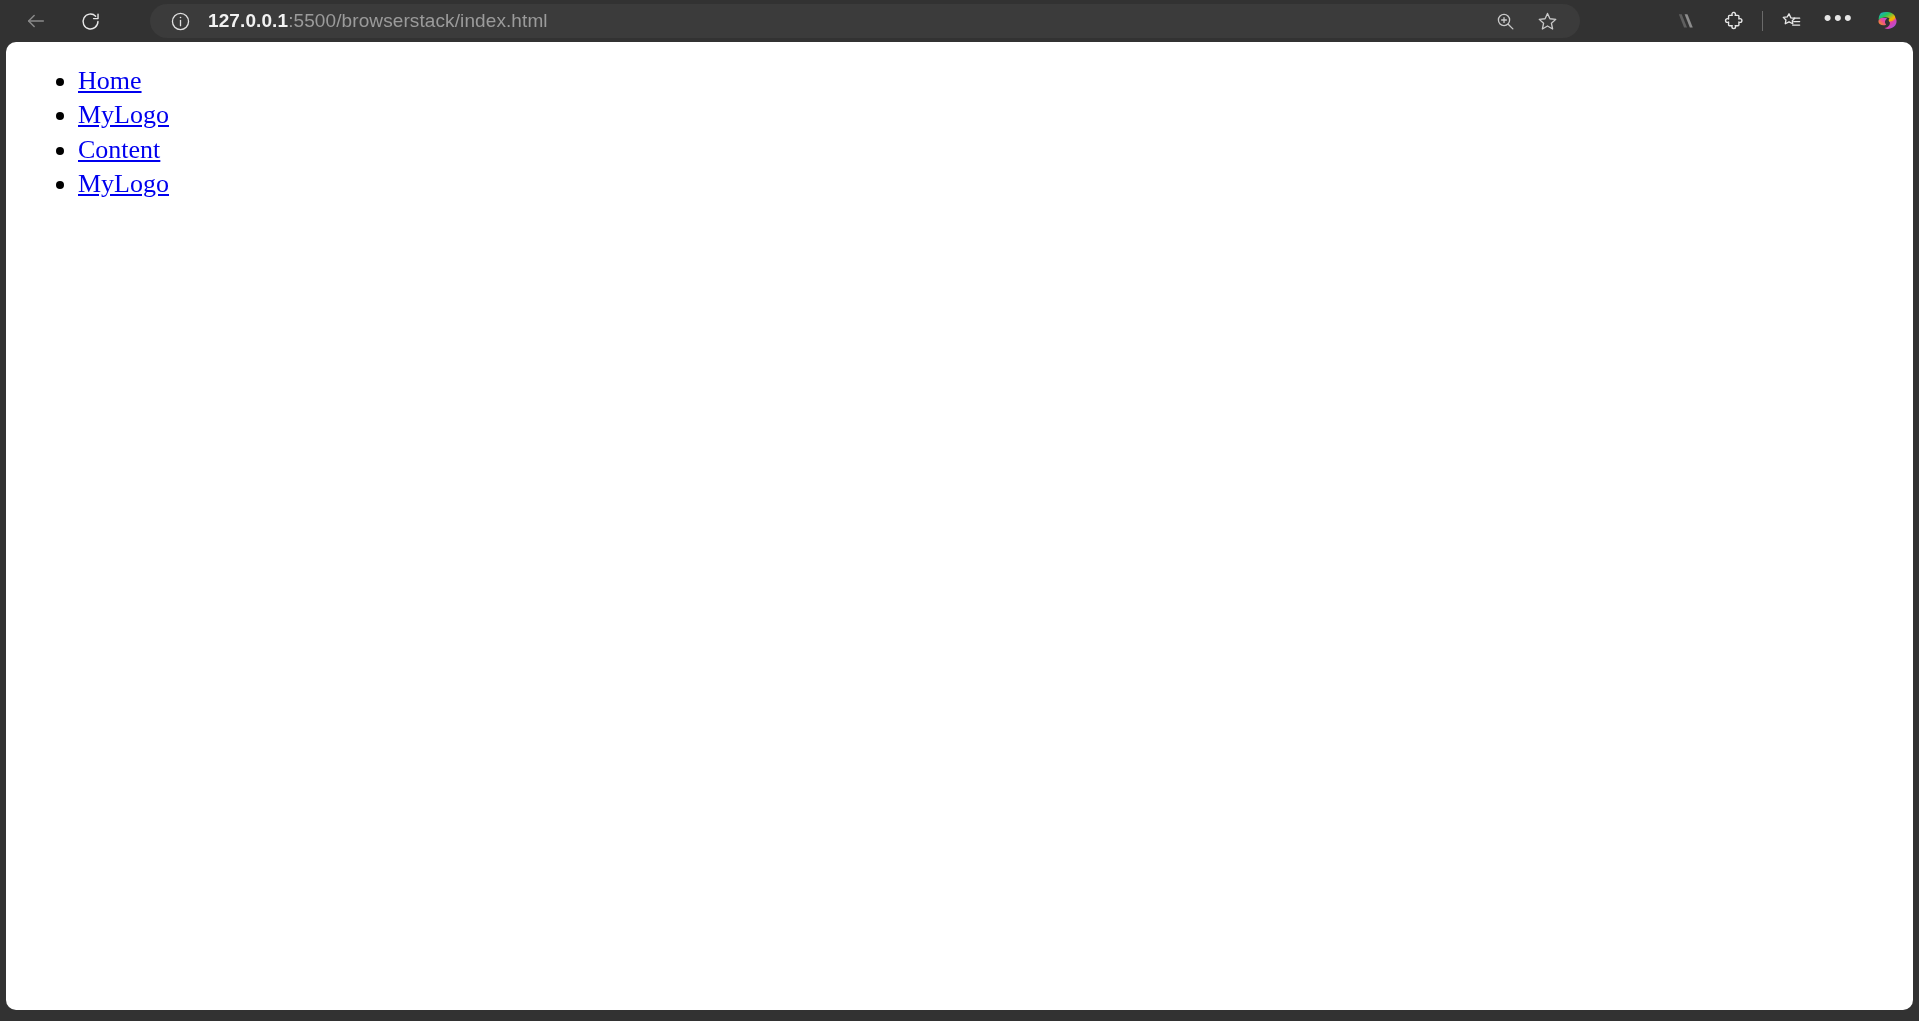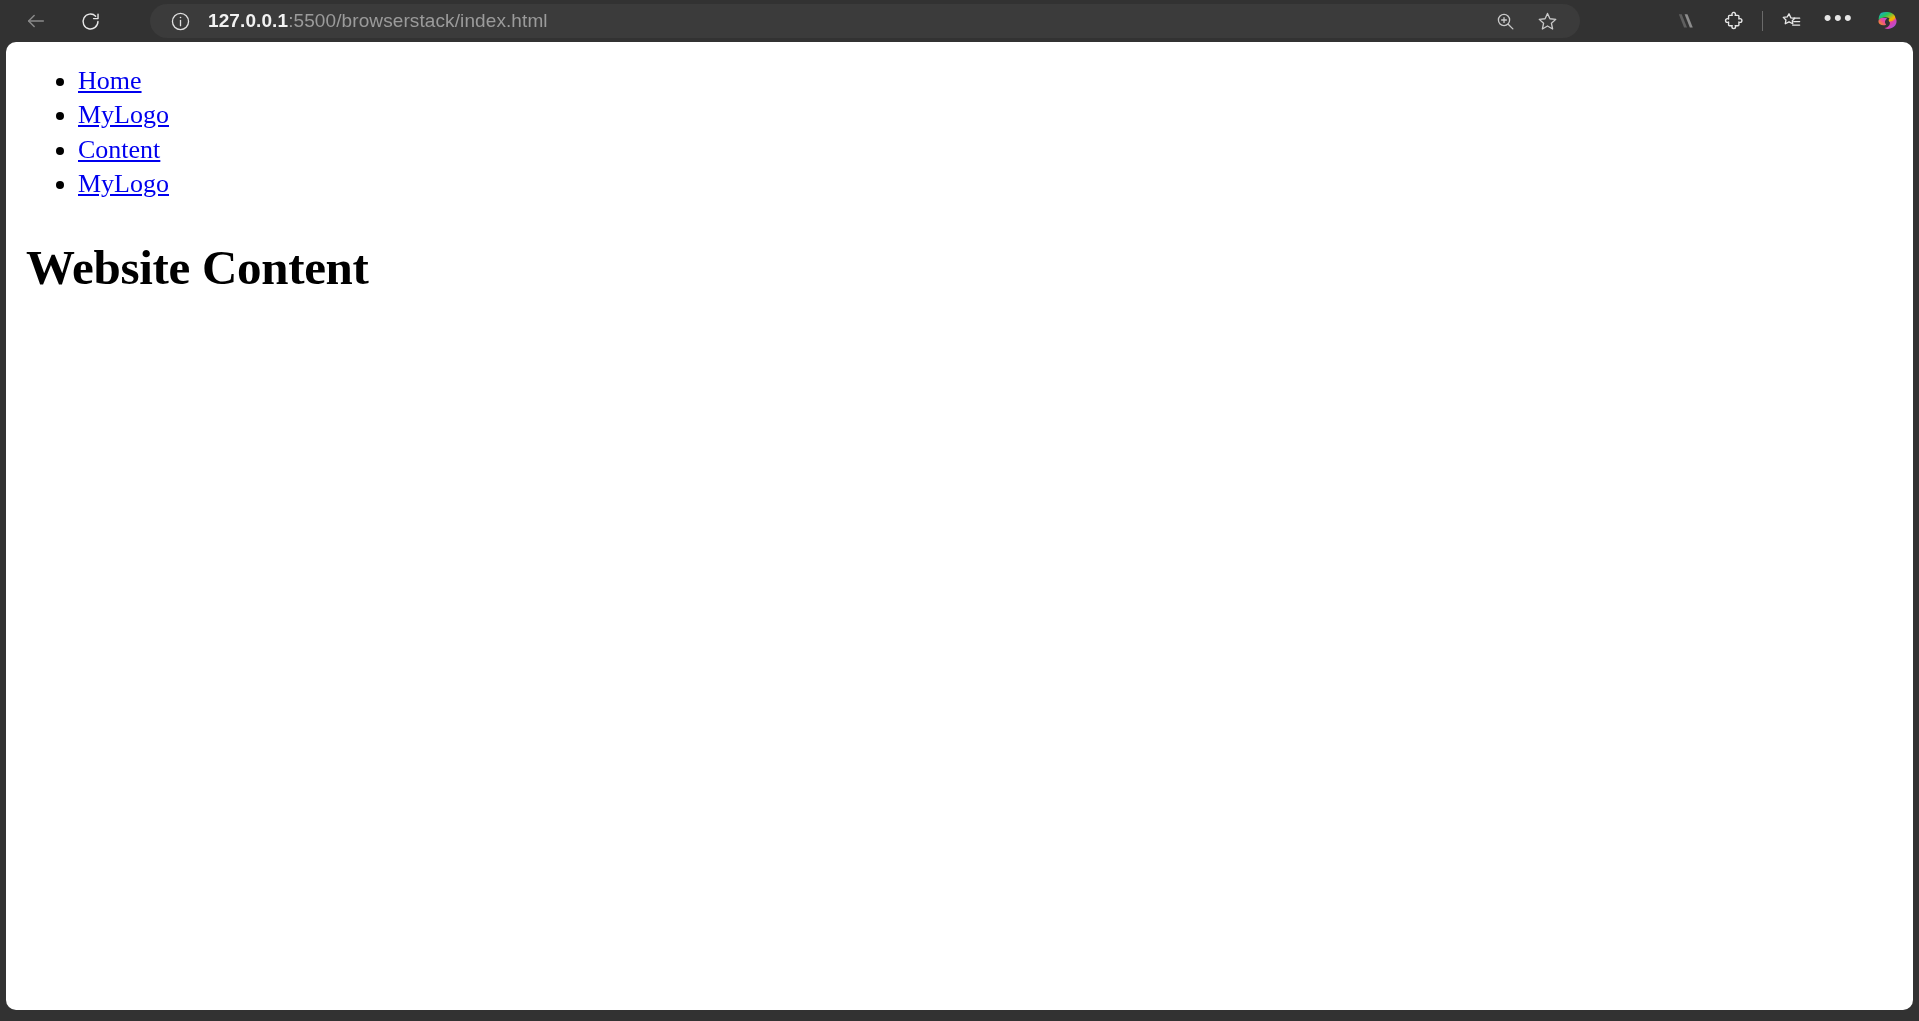--- a/index.html
+++ b/index.html
@@ -293,17 +293,16 @@
           <a href="#">MyLogo</a>
         </li>
         <li>
           <a href="#">Content</a>
         </li>
         <li>
           <a href="#">MyLogo</a>
         </li>
       </ul>
 
-      <h1 class="headline">Website Content</h1>
     </div>
   </div>
 
 </div>
 
 </body></html>

